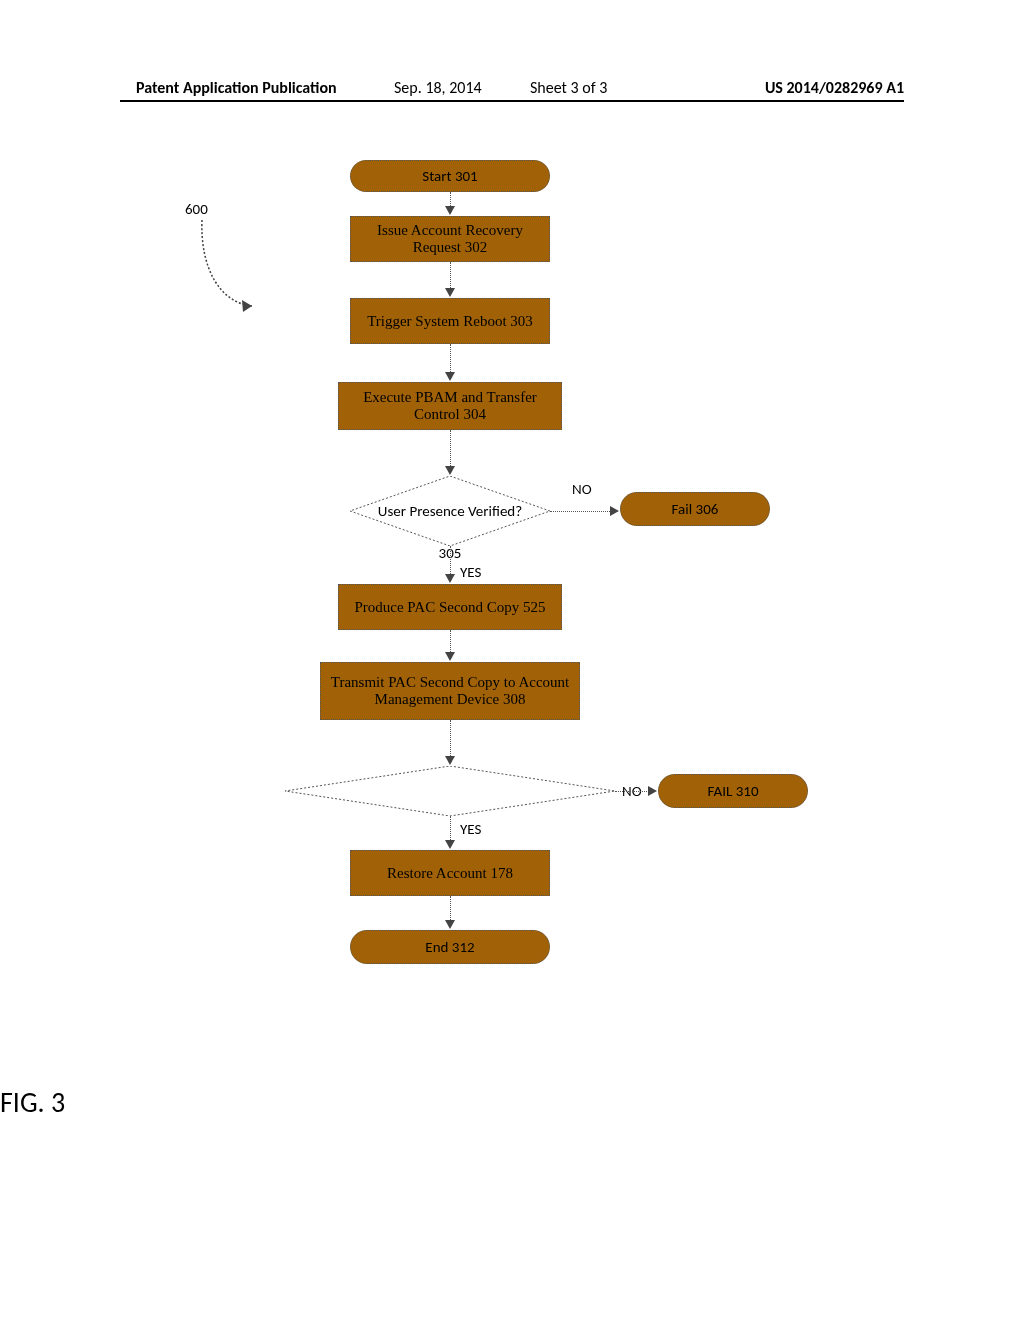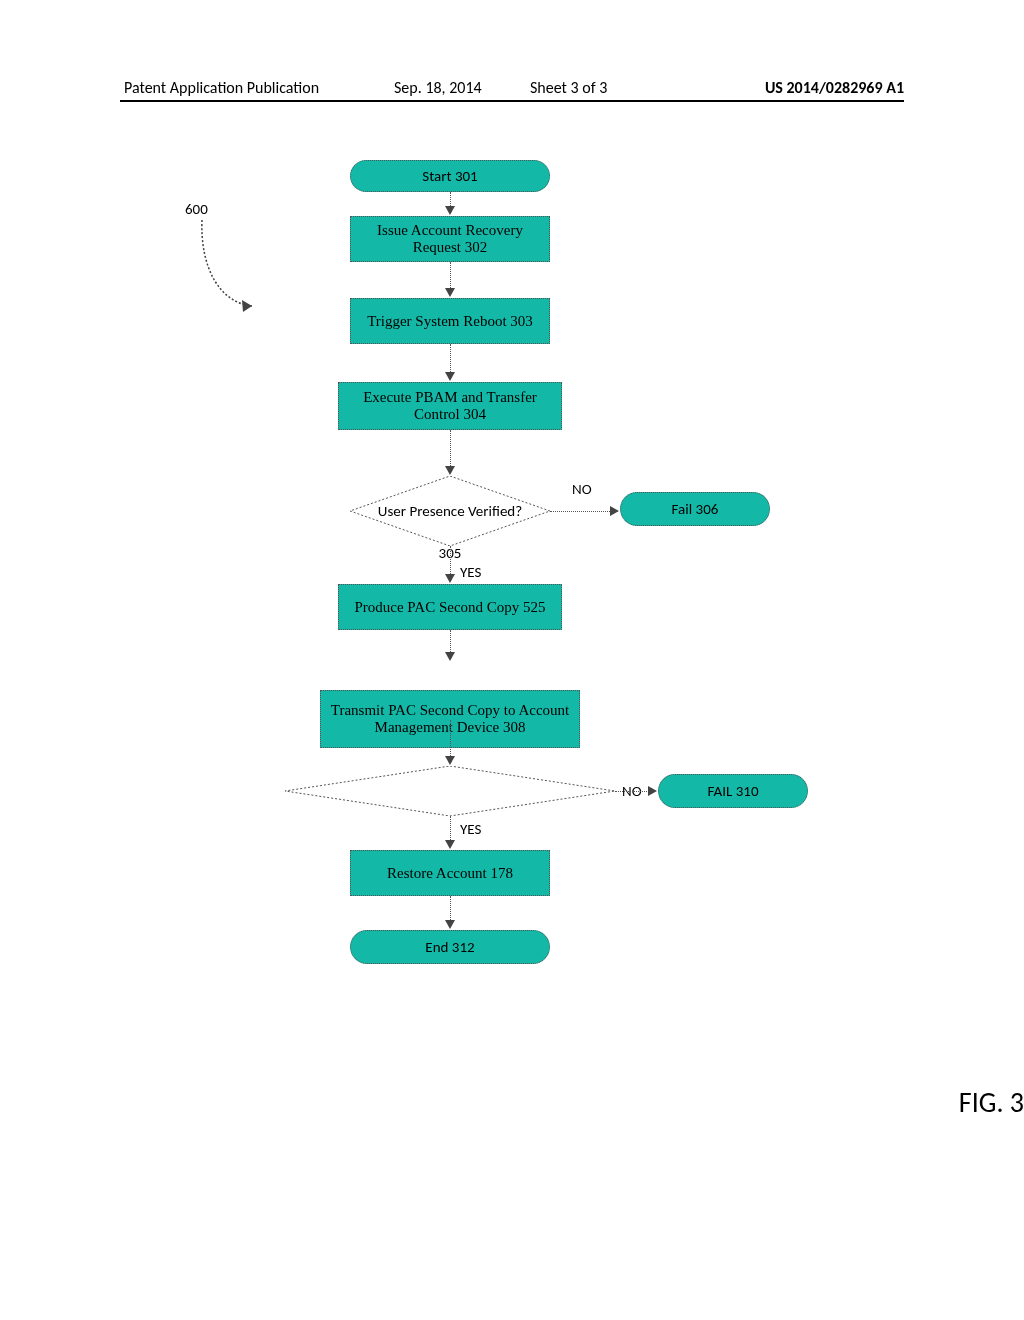--- a/index.html
+++ b/index.html
@@ -2,37 +2,37 @@
 <html><head>
 <meta charset="utf-8">
 <style>
   * { margin: 0; padding: 0; box-sizing: border-box; }
   html, body { width: 1024px; height: 1320px; background: #fff; font-family: "Segoe UI", Calibri, Arial, sans-serif; color: #000; }
   .page { position: relative; width: 1024px; height: 1320px; }
 
   
   .header-line { position: absolute; left: 120px; width: 784px; top: 100px; border-top: 2px solid #000; }
   .hdr { position: absolute; top: 78px; font-size: 16px; }
-  .hdr.pub { left: 124px; font-weight: 400; }
+  .hdr.pub { left: 136px; font-weight: 700; }
   .hdr.date { left: 394px; }
   .hdr.sheet { left: 530px; text-align: right; }
   .hdr.num { right: 120px; font-weight: 700; }
 
   
   .flow { position: absolute; left: 290px; top: 160px; width: 560px; }
 
   .cx { text-align: center; line-height: 1.12; }
 
   .box {
     position: absolute;
     border: 1px dotted #555;
     font-size: 15px;
     display: flex; align-items: center; justify-content: center;
     padding: 4px 6px;
-    background: #14b8a6;
+    background: #a16207;
   }
   .term { border-radius: 36px; }
   .proc { border-radius: 0; font-family: Liberation Serif, serif; }
 
   
   .diamond {
     position: absolute;
     width: 200px; height: 70px;
     pointer-events: none;
   }
@@ -45,21 +45,21 @@
   
   .varrow { position: absolute; width: 0; border-left: 1px dotted #555; }
   .vhead { position: absolute; width: 0; height: 0; border-left: 5px solid transparent; border-right: 5px solid transparent; border-top: 9px solid #434343; }
   .harrow { position: absolute; height: 0; border-top: 1px dotted #555; }
   .hhead { position: absolute; width: 0; height: 0; border-top: 5px solid transparent; border-bottom: 5px solid transparent; border-left: 9px solid #434343; }
 
   
   .ref300txt { position: absolute; left: 185px; top: 200px; font-size: 15px; }
   .refcurve { position: absolute; left: 190px; top: 218px; }
 
-  .figlabel { position: absolute; left: 0; width: 1024px; text-align: right; top: 1085px; font-size: 28px; }
+  .figlabel { position: absolute; left: 0; width: 1024px; text-align: left; top: 1085px; font-size: 28px; }
 
 </style>
 </head>
 <body>
 
 <div class="page">
 
   <div class="hdr pub">Patent Application Publication</div>
   <div class="hdr date">Sep. 18, 2014</div>
   <div class="hdr sheet">Sheet 3 of 3</div>
@@ -118,21 +118,21 @@
     <div class="branch" style="left:170px; top:403px;">YES</div>
     <div class="varrow" style="left:160px; top:386px; height:30px;"></div>
     <div class="vhead" style="left:155px; top:414px;"></div>
 
     <div class="box proc cx" style="left:48px; top:424px; width:224px; height:46px;">
       <span>Produce PAC Second Copy 525</span>
     </div>
     <div class="varrow" style="left:160px; top:470px; height:24px;"></div>
     <div class="vhead" style="left:155px; top:492px;"></div>
 
-    <div class="box proc cx" style="left:30px; top:530px; width:260px; height:58px;">
+    <div class="box proc cx" style="left:30px; top:502px; width:260px; height:58px;">
       <span>Transmit PAC Second Copy to Account Management Device 308</span>
     </div>
     <div class="varrow" style="left:160px; top:560px; height:38px;"></div>
     <div class="vhead" style="left:155px; top:596px;"></div>
 
     <div class="diamond wide" style="left:-5px; top:606px;">
       <svg viewBox="0 0 330 50" preserveAspectRatio="none">
         <polygon points="165,0 330,25 165,50 0,25" fill="#fff" stroke="#555" stroke-width="1" stroke-dasharray="2 2"></polygon>
       </svg>
     </div>

